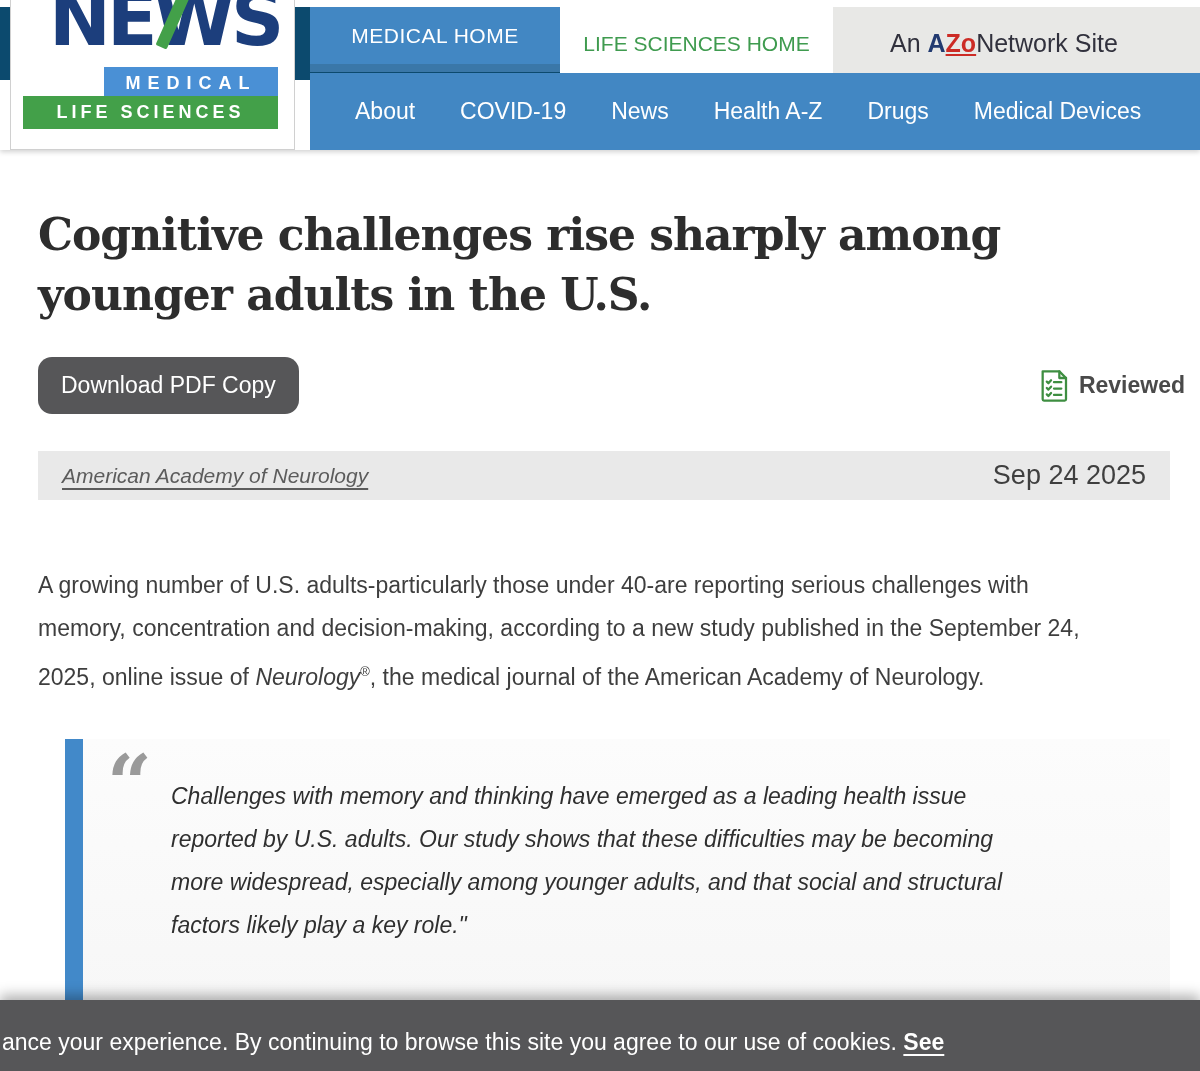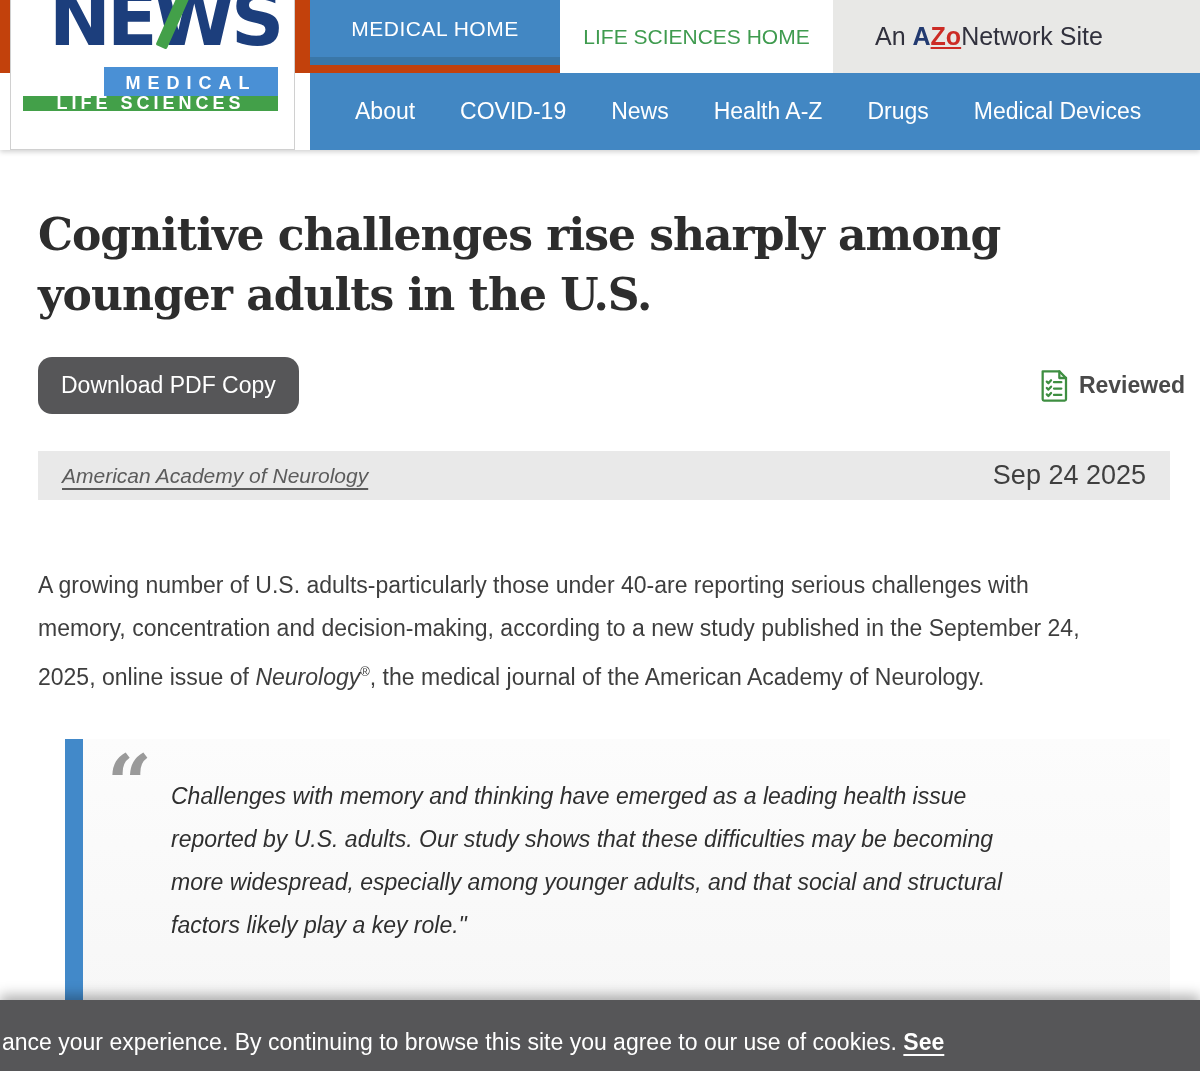--- a/index.html
+++ b/index.html
@@ -3,49 +3,49 @@
 <meta charset="utf-8">
 <style>
   * { margin:0; padding:0; box-sizing:border-box; }
   html,body { background:#fff; }
   body { font-family:"Liberation Sans", sans-serif; }
   #page { position:relative; width:1200px; height:1071px; overflow:hidden; background:#fff; }
 
   
   .header { position:absolute; left:0; top:0; width:1200px; height:150px; background:#fff;
             box-shadow:0 2px 5px rgba(0,0,0,0.18); }
-  .topstrip { position:absolute; left:0; top:0; width:1200px; height:73px; background:#c2410c; }
+  .topstrip { position:absolute; left:0; top:7px; width:1200px; height:73px; background:#0c4a6e; }
   .tab-medical { position:absolute; left:310px; top:0; width:250px; height:65px;
                  background:#4287c3; border-bottom:8px solid #3a77a8;
                  color:#fff; font-size:21px; display:flex; align-items:center; justify-content:center;
                  letter-spacing:0.5px; cursor:pointer; }
   .tab-life { position:absolute; left:560px; top:0; width:273px; height:73px; background:#ffffff;
               color:#3f9b4f; font-size:21px; display:flex; align-items:center; justify-content:center;
               cursor:pointer; }
   .azo-zone { position:absolute; left:833px; top:0; width:367px; height:73px; background:#e8e8e6;
-              display:flex; align-items:center; padding-left:42px; font-size:25px; color:#31313d; }
+              display:flex; align-items:center; padding-left:57px; font-size:25px; color:#31313d; }
   .azo-zone .azo-a { color:#223a70; font-weight:bold; }
   .azo-zone .azo-zo { color:#cc2b25; font-weight:bold;text-decoration:underline; }
   .azo-zone span { white-space:pre; }
 
   .navbar { position:absolute; left:310px; top:73px; width:890px; height:77px; background:#4287c3;
             display:flex; align-items:center; gap:45px; padding-left:45px; overflow:hidden; }
   .navbar .nav-item { color:#fff; font-size:23px; white-space:nowrap; cursor:pointer; }
 
   
   .logo-box { position:absolute; left:10px; top:-22px; width:285px; height:172px; background:#fff;
               border:1px solid #d0d0d0; border-top:none; z-index:3; cursor:pointer; }
   .logo-news { position:absolute; left:38px; top:4px; font-family:"DejaVu Sans", sans-serif;
                font-weight:bold; font-size:74px; letter-spacing:-4px; color:#1c3e7c; line-height:1; }
   .logo-w-slash { position:absolute; left:157px; top:8px; width:12px; height:64px; background:#43a049;
                   transform:rotate(24deg); border-radius:2px; }
   .logo-medical { position:absolute; left:93px; top:82px; width:174px; height:33px; background:#4a90d5;
                   color:#fff; font-weight:bold; font-size:18px; letter-spacing:7px;
                   display:flex; align-items:center; justify-content:center;margin-top:7px; }
-  .logo-life { position:absolute; left:12px; top:118px; width:255px; height:15px; background:#43a049;
+  .logo-life { position:absolute; left:12px; top:118px; width:255px; height:33px; background:#43a049;
                color:#fff; font-weight:bold; font-size:18px; letter-spacing:4px;
                display:flex; align-items:center; justify-content:center; }
 
   
   .content { position:absolute; left:0; top:150px; width:1200px; }
   .article-title { margin:55px 30px 0 38px; max-width:1080px;
                    font-family:"DejaVu Serif", serif; font-weight:700; font-size:44px; line-height:60px;
                    color:#2d2d2d; letter-spacing:-1px; }
   .action-row { margin:32px 15px 0 38px; display:flex; justify-content:space-between; align-items:center; }
   .download-btn { background:#565658; color:#fff; font-size:23px; padding:15px 23px; border:none;

